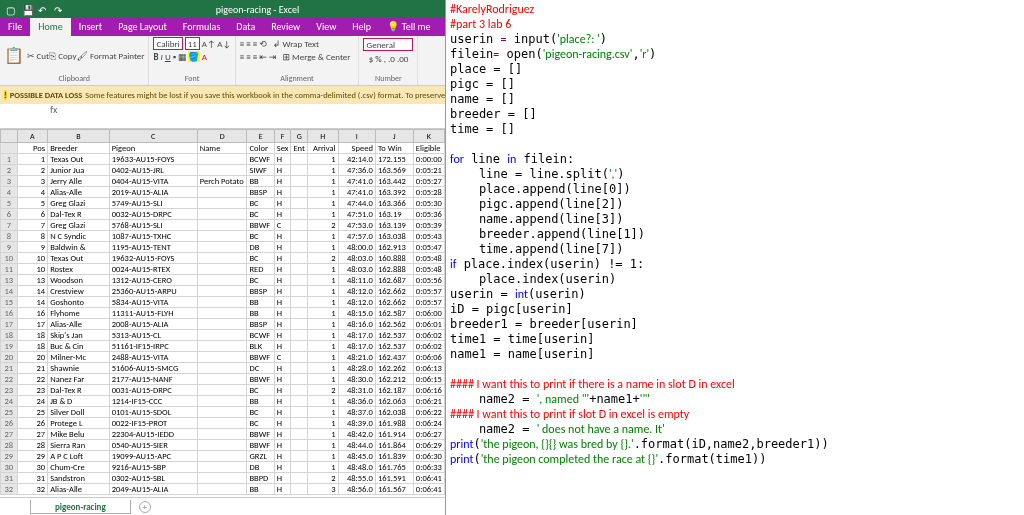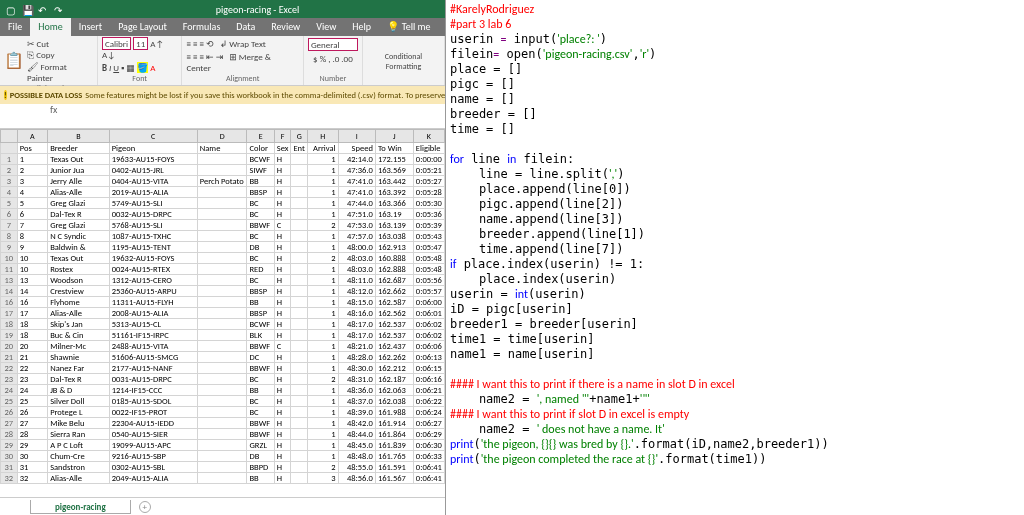--- a/index.html
+++ b/index.html
@@ -4,41 +4,41 @@
 <style>
 * { margin:0; padding:0; box-sizing:border-box; font-family:"Segoe UI",Calibri,sans-serif; }
 html,body { width:1024px; height:515px; overflow:hidden; background:#fff; }
 .root { display:flex; width:100%; height:100%; }
 .excel { width:446px; height:100%; display:flex; flex-direction:column; border-right:1px solid #999; background:#fff; }
 .code { flex:1; height:100%; background:#fff; font-family:Consolas,monospace; font-size:12px; line-height:15px; padding:2px 4px; overflow:hidden; white-space:pre; }
 .titlebar { height:18px; background:#217346; color:#fff; font-size:10px; display:flex; align-items:center; }
 .qat { display:flex; gap:6px; padding:0 6px; }
 .qat span { width:10px; height:10px; }
 .titlebar .title { flex:1; text-align:center; }
-.ribbon-tabs { height:18px; background:#737373; color:#fff; display:flex; font-size:10px; }
+.ribbon-tabs { height:18px; background:#a21caf; color:#fff; display:flex; font-size:10px; }
 .ribbon-tabs .tab { padding:2px 8px; }
 .ribbon-tabs .tab.active { background:#f3f3f3; color:#217346; }
 .ribbon-tabs .tell { flex:1; padding:2px 8px; }
 .ribbon { height:50px; background:#f3f3f3; display:flex; font-size:9px; color:#444; border-bottom:1px solid #ccc; }
 .rgroup { border-right:1px solid #ddd; padding:2px 4px; display:flex; flex-direction:column; justify-content:space-between; }
 .rgroup .label { text-align:center; font-size:8px; color:#666; }
 .rgroup .body { flex:1; display:flex; align-items:center; gap:3px; }
 .btn { border:1px solid transparent; padding:18px 3px; font-size:9px; }
 .fontbox { border:1px solid #be185d; font-size:9px; padding:0 2px; background:#fff; }
 .warning { height:18px; background:#f9e8b6; color:#5d4a00; font-size:8.5px; display:flex; align-items:center; padding:0 4px; gap:3px; overflow:hidden; white-space:nowrap; }
 .warning .icon { width:10px; height:10px; border-radius:50%; background:#f2c80f; color:#5d4a00; text-align:center; line-height:10px; font-weight:bold; }
 .fx { height:18px; border-bottom:1px solid #ccc; display:flex; align-items:flex-end; font-size:10px; padding:12px 4px; gap:6px; color:#666; }
 .fx span:first-child { width:40px; border-right:1px solid #ccc; }
 .grid { flex:1; overflow:hidden; font-size:8.5px; }
 .grid table { border-collapse:collapse; width:100%; }
 .grid th { background:#e6e6e6; border:1px solid #bbb; font-weight:normal; text-align:center; padding:1px 0; font-size:8px; }
 .grid td { border:1px solid #d4d4d4; padding:0 2px; height:11px; white-space:nowrap; overflow:hidden; }
 .grid tr.hdr td { font-weight:normal; }
 .col-a{width:18px;text-align:center;color:#666;background:#e6e6e6;border:1px solid #bbb;}
-.c1{width:36px;text-align:left;}
+.c1{width:36px;text-align:right;}
 .c2{width:70px;}
 .c3{width:95px;}
 .c4{width:50px;}
 .c5{width:28px;}
 .c6{width:14px;}
 .c7{width:14px;text-align:right;}
 .c8{width:32px;text-align:right;}
 .c9{width:40px;text-align:right;}
 .c10{width:40px;}
 .c11{width:22px;}
@@ -70,21 +70,21 @@
       <div class="tab">Data</div>
       <div class="tab">Review</div>
       <div class="tab">View</div>
       <div class="tab">Help</div>
       <div class="tell">💡 <span>Tell me what you want to do</span></div>
     </div>
     <div class="ribbon">
       <div class="rgroup">
         <div class="body">
             <div style="font-size:16px;">📋</div>
-          <div style="display:flex;flex-direction:column;gap:0;">
+          <div style="display:flex;flex-direction:row;gap:0;">
             <span>✂ <span>Cut</span></span>
             <span>⎘ <span>Copy</span></span>
             <span>🖌 <span>Format Painter</span></span>
           </div>
           </div>
         <div class="label">Clipboard</div>
       </div>
       <div class="rgroup">
         <div class="body" style="flex-direction:column;align-items:flex-start;gap:2px;">
           <div><span class="fontbox">Calibri</span>
@@ -102,23 +102,20 @@
         </div>
         <div class="label">Alignment</div>
       </div>
       <div class="rgroup">
         <div class="body" style="flex-direction:column;gap:2px;">
           <span class="fontbox" style="width:50px;">General</span>
           <div><span>$</span> <span>%</span> <span>,</span> <span>.0</span> <span>.00</span></div>
         </div>
         <div class="label">Number</div>
       </div>
-      <div class="rgroup">
-        <div class="body" style="font-size:8px;text-align:center;">Conditional Formatting</div>
-      </div>
     </div>
     <div class="warning">
       <span class="icon">!</span>
       <b>POSSIBLE DATA LOSS</b>
       <span>Some features might be lost if you save this workbook in the comma-delimited (.csv) format. To preserve these features, save it</span>
     </div>
     <div class="fx">
         <span></span>
         <span>fx</span>
       </div>
@@ -329,20 +326,34 @@
               <td class="c4"></td>
               <td class="c5">BBSP</td>
               <td class="c6">H</td>
               <td class="c7"></td>
               <td class="c8">1</td>
               <td class="c9">48:12.0</td>
               <td class="c10">162.662</td>
               <td class="c11">0:05:57</td>
             </tr>
             <tr>
+              <td class="col-a">15</td>
+              <td class="c1">14</td>
+              <td class="c2">Goshonto</td>
+              <td class="c3">5834-AU15-VITA</td>
+              <td class="c4"></td>
+              <td class="c5">BB</td>
+              <td class="c6">H</td>
+              <td class="c7"></td>
+              <td class="c8">1</td>
+              <td class="c9">48:12.0</td>
+              <td class="c10">162.662</td>
+              <td class="c11">0:05:57</td>
+            </tr>
+            <tr>
               <td class="col-a">16</td>
               <td class="c1">16</td>
               <td class="c2">Flyhome</td>
               <td class="c3">11311-AU15-FLYH</td>
               <td class="c4"></td>
               <td class="c5">BB</td>
               <td class="c6">H</td>
               <td class="c7"></td>
               <td class="c8">1</td>
               <td class="c9">48:15.0</td>
@@ -458,21 +469,21 @@
               <td class="c7"></td>
               <td class="c8">1</td>
               <td class="c9">48:36.0</td>
               <td class="c10">162.063</td>
               <td class="c11">0:06:21</td>
             </tr>
             <tr>
               <td class="col-a">25</td>
               <td class="c1">25</td>
               <td class="c2">Silver Doll</td>
-              <td class="c3">0185-AU15-SDOL</td>
+              <td class="c3">0101-AU15-SDOL</td>
               <td class="c4"></td>
               <td class="c5">BC</td>
               <td class="c6">H</td>
               <td class="c7"></td>
               <td class="c8">1</td>
               <td class="c9">48:37.0</td>
               <td class="c10">162.038</td>
               <td class="c11">0:06:22</td>
             </tr>
             <tr>

